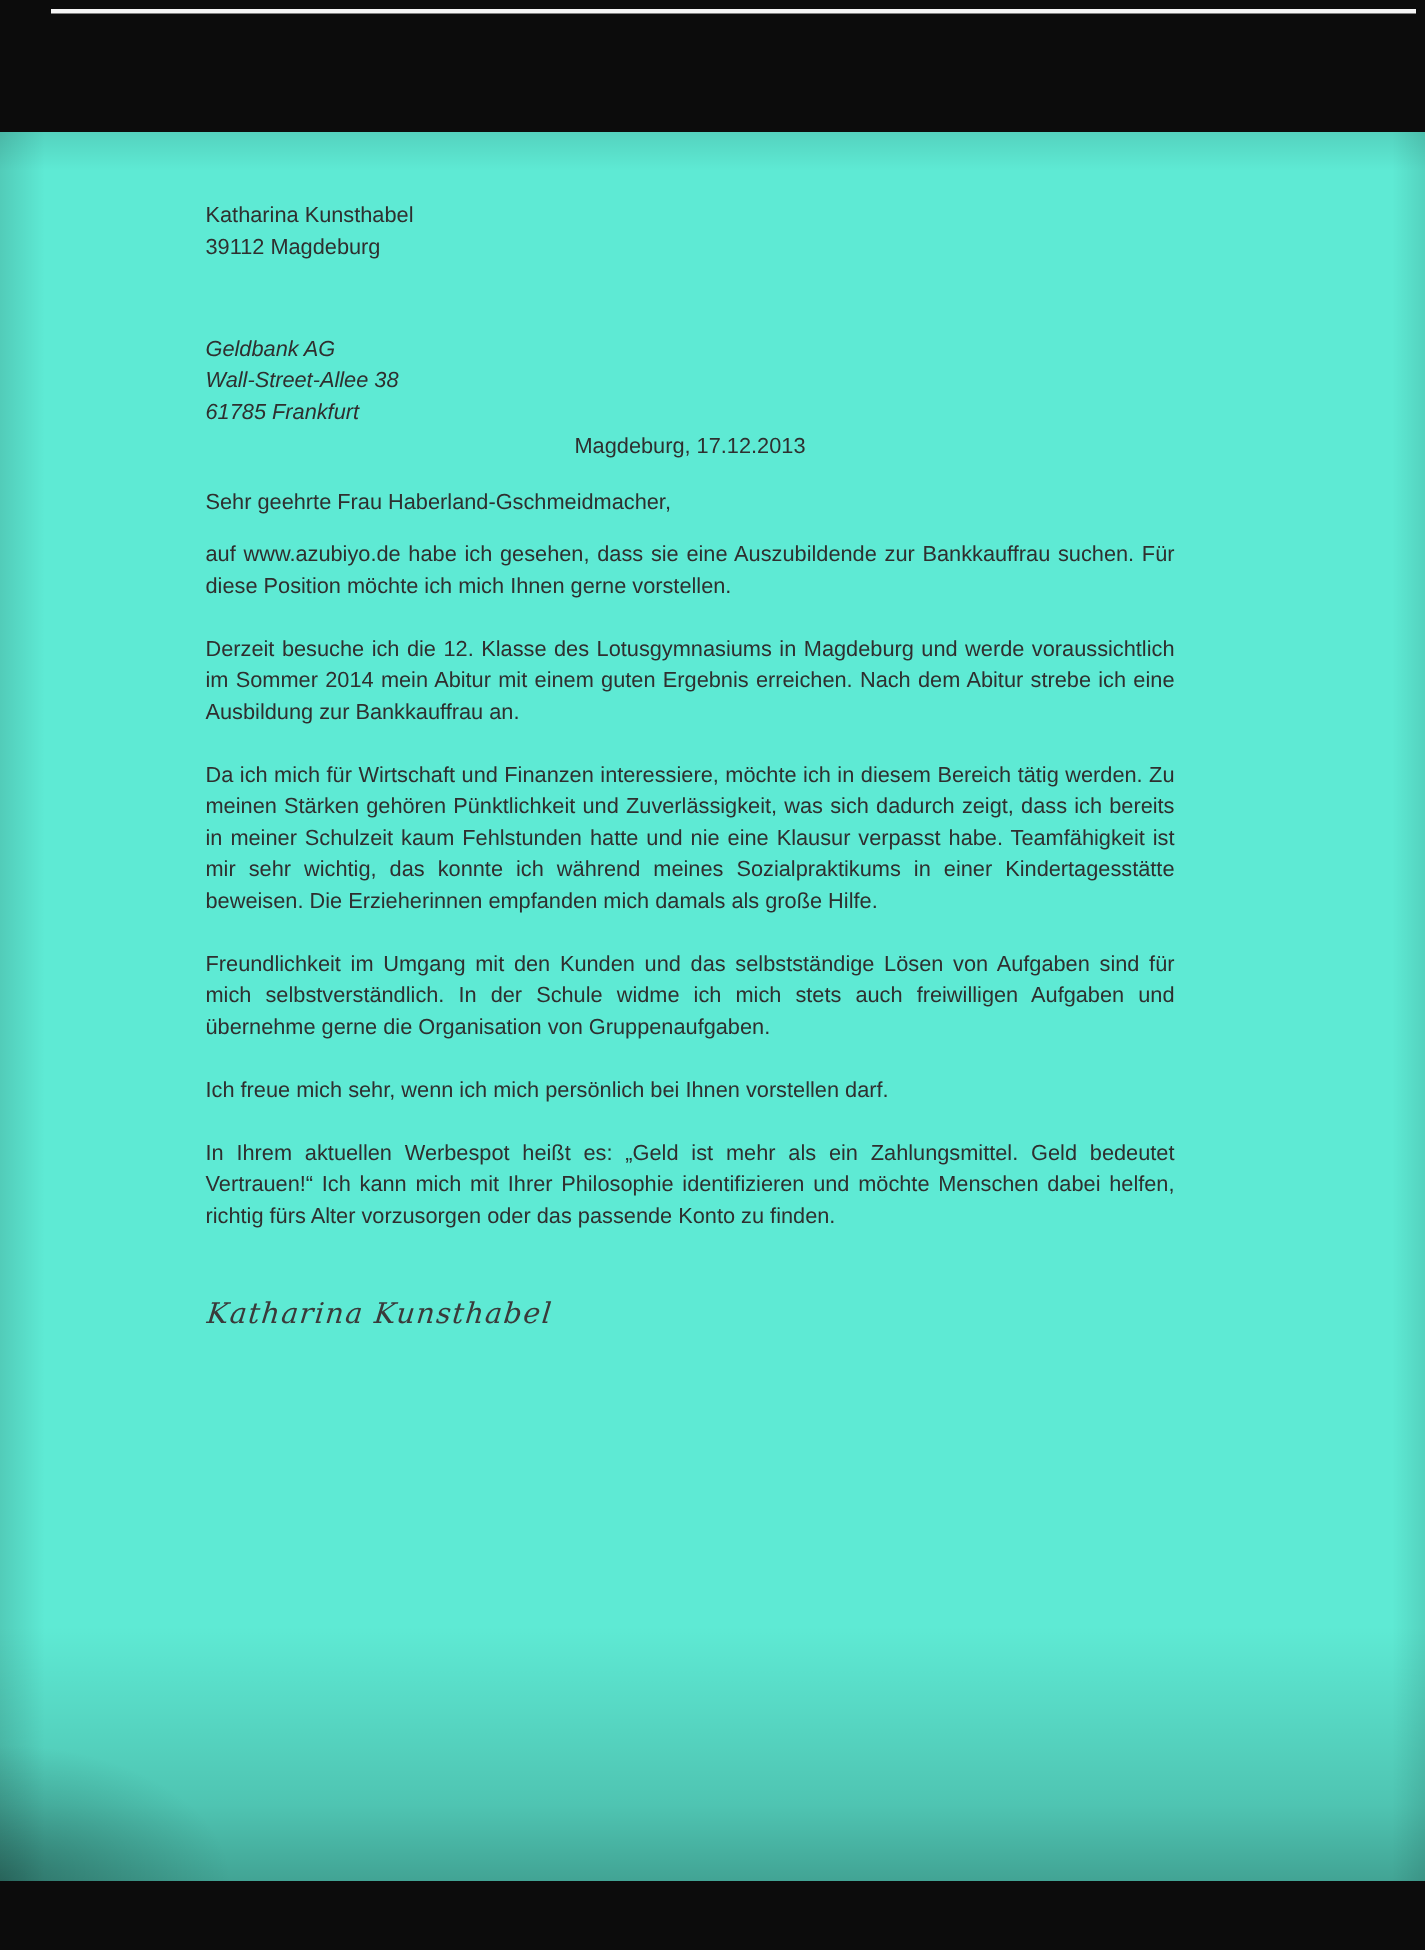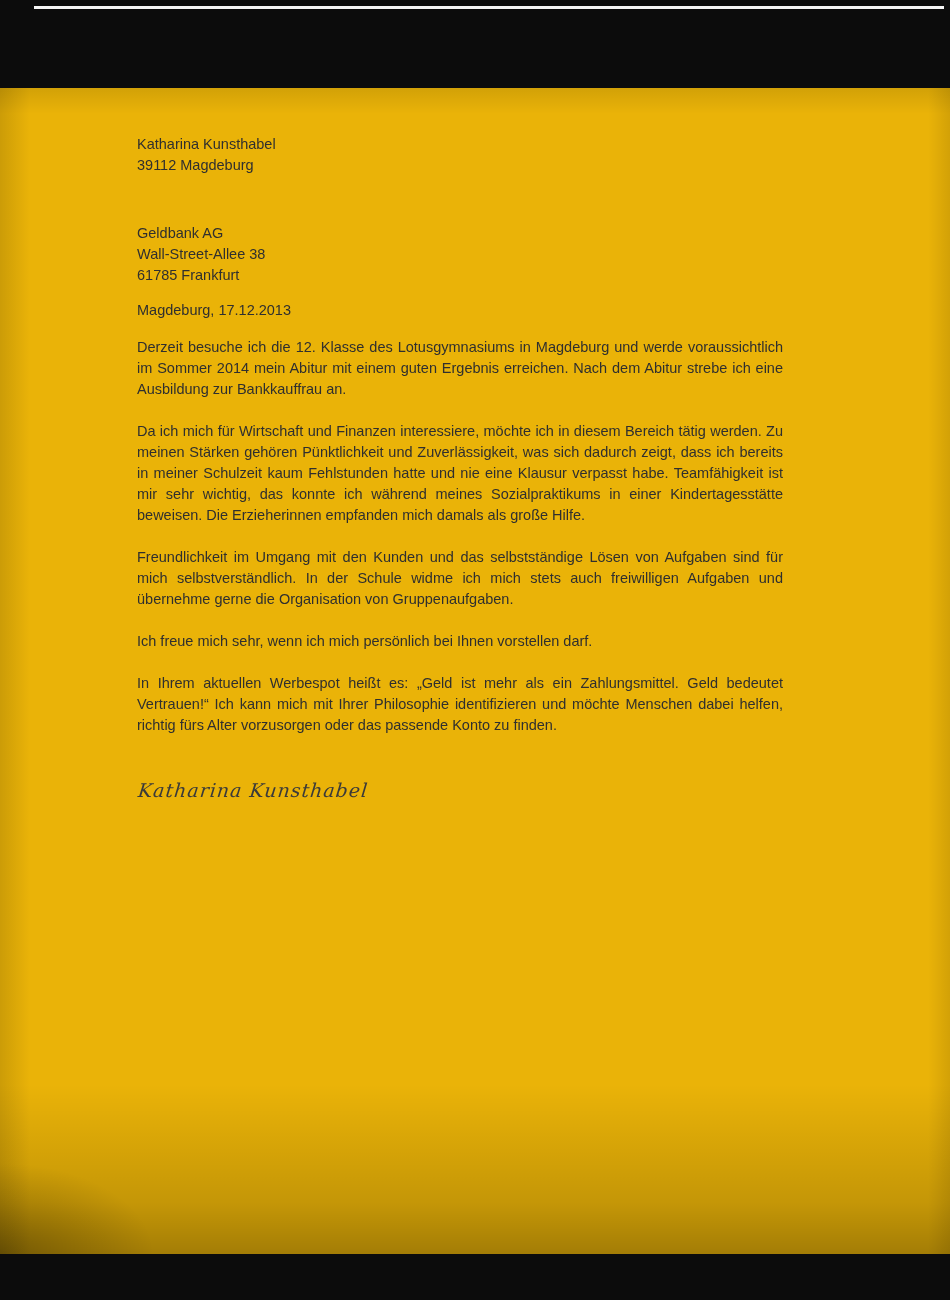--- a/index.html
+++ b/index.html
@@ -34,21 +34,21 @@
     bottom: 0; left: 0; right: 0;
     height: 46px;
     background: #0c0c0c;
     z-index: 3;
   }
 
   
   .paper {
     position: absolute;
     top: 88px; bottom: 46px; left: 0; right: 0;
-    background: #eab308;
+    background: #5eead4;
     z-index: 1;
   }
   
   .paper::before {
     content: "";
     position: absolute;
     inset: 0;
     pointer-events: none;
     background:
       linear-gradient(90deg, rgba(0,0,0,0.13) 0px, rgba(0,0,0,0.0) 30px),
@@ -73,23 +73,23 @@
     left: 137px;
     top: 46px; 
     width: 646px;
     color: #2f2f2f;
     font-size: 14.5px;
     line-height: 21px;
     z-index: 2;
   }
   .addr-line { white-space: nowrap; }
   .sender-block { margin-bottom: 47px; }
-  .recipient-block { margin-bottom: 14px; }
+  .recipient-block { margin-bottom: 2px; font-style: italic; }
   .date-line {
-    text-align: left;
+    text-align: center;
     margin-bottom: 16px;
   }
   .subject-line {
     font-weight: bold;
     margin-bottom: 24px;
   }
   .salutation { margin-bottom: 14px; }
   .para {
     text-align: justify;
     margin: 0 0 21px 0;
@@ -123,21 +123,23 @@
 
     <div class="recipient-block">
       <div class="addr-line">Geldbank AG</div>
       <div class="addr-line">Wall-Street-Allee 38</div>
       <div class="addr-line">61785 Frankfurt</div>
     </div>
 
     <div class="date-line">Magdeburg, 17.12.2013</div>
 
 
+    <div class="salutation">Sehr geehrte Frau Haberland-Gschmeidmacher,</div>
 
+    <p class="para">auf www.azubiyo.de habe ich gesehen, dass sie eine Auszubildende zur Bankkauffrau suchen. Für diese Position möchte ich mich Ihnen gerne vorstellen.</p>
     <p class="para">Derzeit besuche ich die 12. Klasse des Lotusgymnasiums in Magdeburg und werde voraussichtlich im Sommer 2014 mein Abitur mit einem guten Ergebnis erreichen. Nach dem Abitur strebe ich eine Ausbildung zur Bankkauffrau an.</p>
     <p class="para">Da ich mich für Wirtschaft und Finanzen interessiere, möchte ich in diesem Bereich tätig werden. Zu meinen Stärken gehören Pünktlichkeit und Zuverlässigkeit, was sich dadurch zeigt, dass ich bereits in meiner Schulzeit kaum Fehlstunden hatte und nie eine Klausur verpasst habe. Teamfähigkeit ist mir sehr wichtig, das konnte ich während meines Sozialpraktikums in einer Kindertagesstätte beweisen. Die Erzieherinnen empfanden mich damals als große Hilfe.</p>
     <p class="para">Freundlichkeit im Umgang mit den Kunden und das selbstständige Lösen von Aufgaben sind für mich selbstverständlich. In der Schule widme ich mich stets auch freiwilligen Aufgaben und übernehme gerne die Organisation von Gruppenaufgaben.</p>
     <p class="para">Ich freue mich sehr, wenn ich mich persönlich bei Ihnen vorstellen darf.</p>
     <p class="para">In Ihrem aktuellen Werbespot heißt es: „Geld ist mehr als ein Zahlungsmittel. Geld bedeutet Vertrauen!“ Ich kann mich mit Ihrer Philosophie identifizieren und möchte Menschen dabei helfen, richtig fürs Alter vorzusorgen oder das passende Konto zu finden.</p>
 
 
     <div class="signature">Katharina Kunsthabel</div>
 
   </div>

